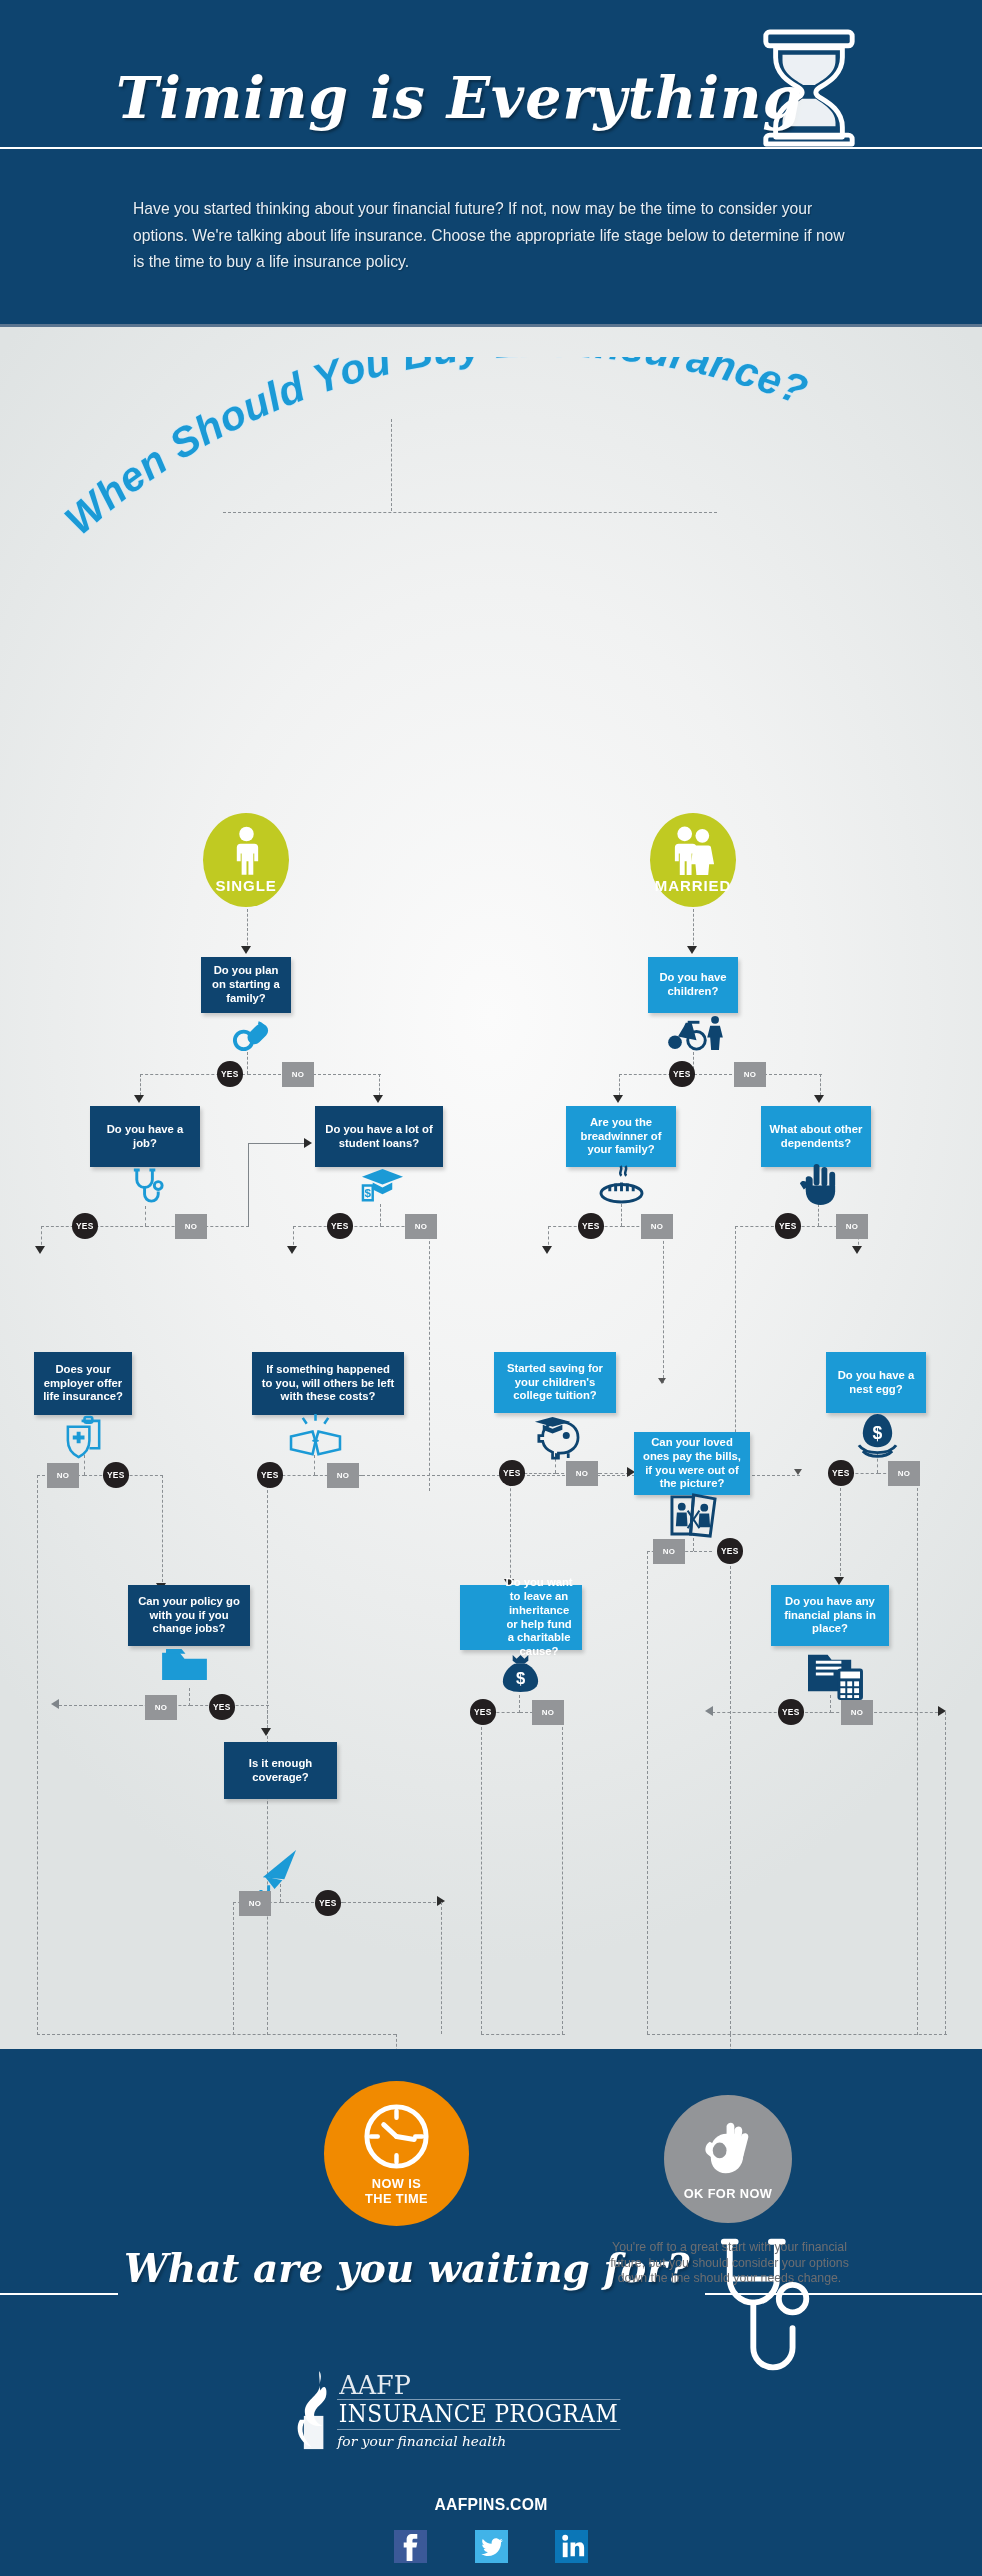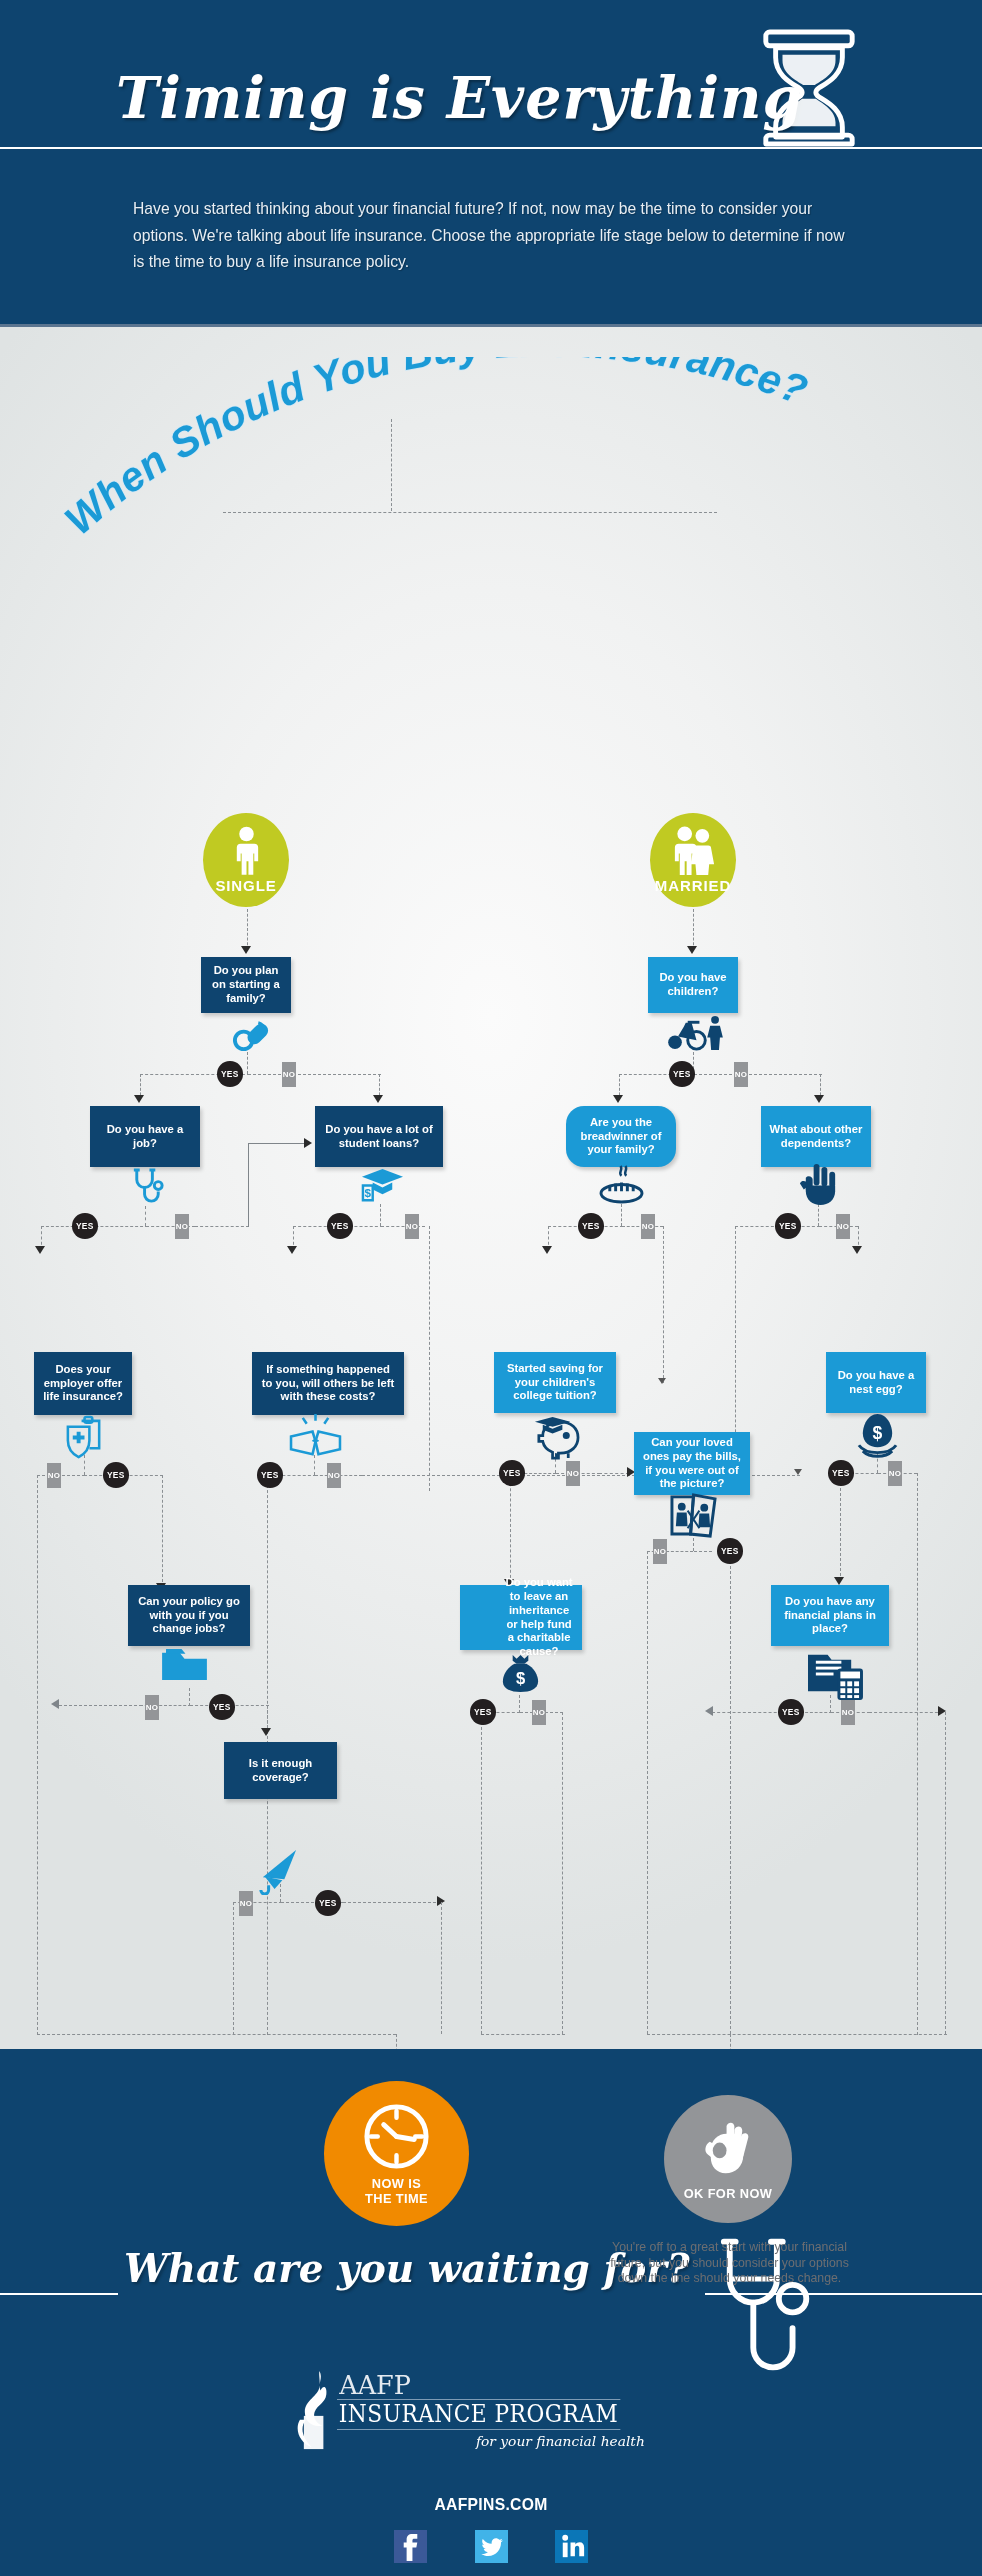--- a/index.html
+++ b/index.html
@@ -107,21 +107,21 @@
     border-radius: 50%;
     background: #231f20;
     color: #fff;
     font-size: 8.4px; font-weight: bold;
     letter-spacing: 0.3px;
     display: flex; align-items: center; justify-content: center;
     z-index: 6;
   }
   .badge-no {
     position: absolute;
-    width: 14px; height: 24.6px;
+    width: 32px; height: 24.6px;
     background: #939598;
     color: #fff;
     font-size: 7.9px; font-weight: bold;
     letter-spacing: 0.3px;
     display: flex; align-items: center; justify-content: center;
     z-index: 6;
   }
 
   
   .qbox {
@@ -218,21 +218,21 @@
     font-family: "DejaVu Serif", serif;
     font-size: 23.6px; color: #fff; letter-spacing: 0.5px;
     line-height: 27.5px;
     border-top: 1px solid #7e9bb4;
     border-bottom: 1px solid #7e9bb4;
     padding: 1px 2px;
     transform: scaleX(0.92); transform-origin: left center;
   }
   .logo-tag {
     font-family: "DejaVu Serif", serif; font-style: italic;
-    font-size: 13.8px; color: #fff; text-align: right;
+    font-size: 13.8px; color: #fff; text-align: left;
     margin-top: 2.9px;
   }
   .site {
     position: absolute; left: 0; top: 447px; width: 982px;
     text-align: center; color: #fff;
     font-weight: bold; font-size: 15.7px; letter-spacing: 0.3px;
   }
   .social {
     position: absolute; left: 0; top: 481px; width: 982px;
     text-align: center;
@@ -363,21 +363,21 @@
     <div class="arrow-down" style="left:814px; top:768px;"></div>
     <div class="badge-yes" style="left:669px; top:734px;">YES</div>
     <div class="badge-no" style="left:734px; top:735px;">NO</div>
 
     <div class="qbox navy" style="left:90px; top:779px; width:110px; height:61px;">
       <span>Do you have a job?</span>
     </div>
     <div class="qbox navy" style="left:315px; top:779px; width:128px; height:61px;">
       <span>Do you have a lot of student loans?</span>
     </div>
-    <div class="qbox cyan" style="left:566px; top:779px; width:110px; height:61px;border-radius:18px;">
+    <div class="qbox cyan" style="left:566px; top:779px; width:110px; height:61px;">
       <span>Are you the breadwinner of your family?</span>
     </div>
     <div class="qbox cyan" style="left:761px; top:779px; width:110px; height:61px;">
       <span>What about other dependents?</span>
     </div>
 
     <div class="ficon" style="left:128px; top:840px;">
       <svg width="39" height="39" viewBox="0 0 40 40">
         <g fill="none" stroke="#1b9ad6" stroke-width="3">
           <path d="M9 4 v9 a8 8 0 0 0 16 0 v-9"></path>

